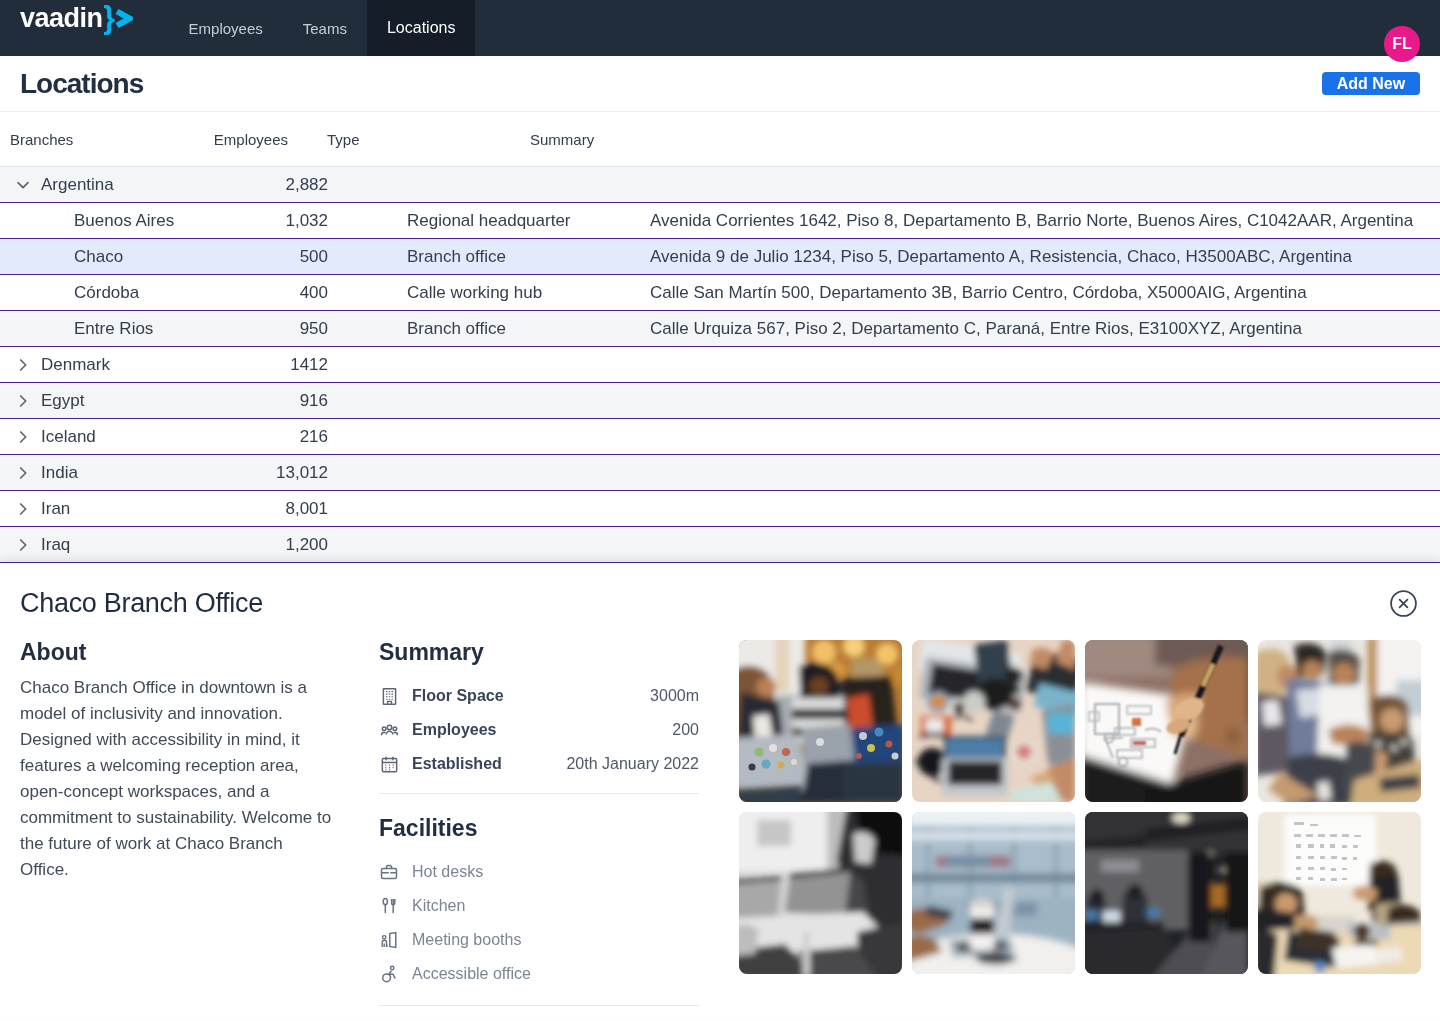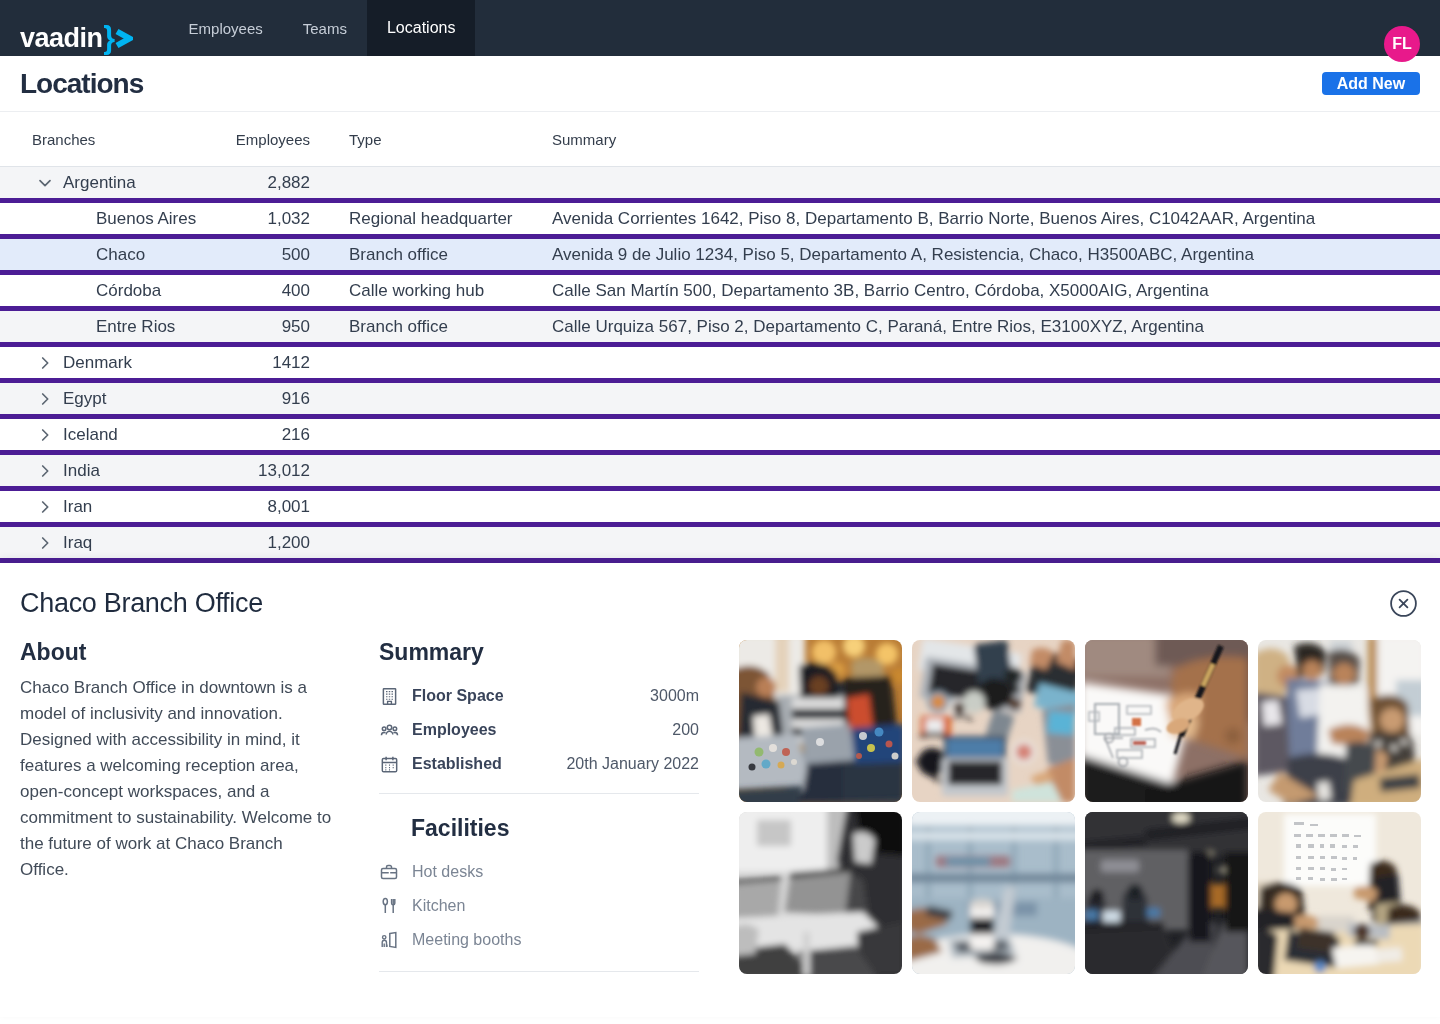--- a/index.html
+++ b/index.html
@@ -1,54 +1,54 @@
 <!DOCTYPE html>
 <html><head>
 <meta charset="utf-8">
 <style>
 * { margin:0; padding:0; box-sizing:border-box; }
 html,body { width:1440px; height:1024px; font-family:"Liberation Sans",sans-serif; background:#fff; overflow:hidden; }
 
-.nav { height:56px; background:#222d3b; display:flex; align-items:flex-end; position:relative; }
+.nav { height:56px; background:#222d3b; display:flex; align-items:flex-start; position:relative; }
 .logo { margin-left:20px; font-weight:bold; font-size:27px; color:#fff; letter-spacing:-0.5px; display:flex; align-items:center; }
 .tabs { display:flex; height:56px; margin-left:36px; }
 .tab { display:flex; align-items:center; padding:0 20px; font-size:15px; color:#c6cdd7; }
 .tab.active { background:#151d28; color:#fff; font-size:16px; }
 .avatar { position:absolute; right:20px; top:26px; width:36px; height:36px; border-radius:50%; background:#e8198b; color:#fff; font-size:16px; font-weight:bold; display:flex; align-items:center; justify-content:center; }
 
 .pagehead { height:56px; display:flex; align-items:center; justify-content:space-between; padding:0 20px; border-bottom:1px solid #eceef1; }
 .pagehead h1 { font-size:28px; font-weight:bold; color:#222e42; letter-spacing:-1px; }
 .btn { background:#1a72e8; color:#fff; font-size:16px; font-weight:bold; border:none; border-radius:4px; width:98px; height:23px; display:flex; align-items:center; justify-content:center; }
 
 .thead { height:55px; display:flex; align-items:center; font-size:15px; color:#333d4b; border-bottom:1px solid #e0e4e9; }
-.trow { height:36px; display:flex; align-items:center; font-size:17px; color:#333e4e; border-bottom:5px solid #4c1d95; }
+.trow { height:36px; display:flex; align-items:center; font-size:17px; color:#333e4e; border-bottom:1px solid #4c1d95;gap:40px; }
 .trow.gray { background:#f4f5f7; }
 .trow.sel { background:#e2ebfa; }
-.thead, .trow { padding-left:32px; }
+.thead, .trow { padding-left:10px; }
 .c1 { width:200px; display:flex; align-items:center; }
 .c2 { width:78px; text-align:right; }
 .c3 { width:203px; margin-left:39px; }
 .c4 { flex:1; }
 .chev { width:16px; height:16px; margin-right:10px; margin-left:5px; flex:0 0 auto; }
 .child .c1 { padding-left:64px; }
 
 .panel { position:relative; background:#fff; box-shadow:0 -4px 8px rgba(31,42,61,0.10); height:454px; padding:0 20px; }
 .panel h2 { font-size:27px; font-weight:normal; color:#1f2b3e; padding-top:26px; letter-spacing:-0.3px; line-height:29px; }
 .closebtn { position:absolute; right:23px; top:27px; }
 .cols { display:flex; margin-top:21px; }
 .about { width:359px; flex:0 0 359px; }
 .about h3, .mid h3 { font-size:23px; font-weight:bold; color:#222e42; line-height:26px; }
 .about p { margin-top:10px; font-size:17px; line-height:26px; color:#414b58; width:340px; }
 .mid { width:320px; flex:0 0 320px; }
 .sumrow { display:flex; align-items:center; height:34px; font-size:16px; }
 .sumrow .ic { width:19px; height:19px; margin-left:1px; margin-right:13px; flex:0 0 auto; }
 .sumrow .lab { font-weight:bold; color:#39445a; }
 .sumrow .val { margin-left:auto; color:#4e5868; }
 .divider { border:none; border-top:1px solid #e5e8ec; margin:12px 0 0 0; }
-.mid h3.fac { margin-top:21px;margin-left:32px; }
+.mid h3.fac { margin-top:21px; }
 .facrow { display:flex; align-items:center; height:34px; font-size:16px; color:#7b8594; }
 .facrow .ic { width:20px; height:20px; margin-right:13px; flex:0 0 auto; }
 
 .photos { margin-top:1px; margin-left:40px; flex:0 0 682px; width:682px; display:grid; grid-template-columns:repeat(4,163px); grid-auto-rows:162px; gap:10px 10px; }
 .photos svg { border-radius:8px; display:block; }
 </style>
 </head>
 <body>
 <div class="nav">
   <div class="logo">vaadin<svg width="29" height="36" viewBox="0 0 29 36" style="margin-left:1px">
@@ -226,20 +226,28 @@
       </div>
       <div class="facrow">
         <svg class="ic" viewBox="0 0 20 20" fill="none" stroke="#687383" stroke-width="1.4">
             <circle cx="5.2" cy="7.3" r="1.7"></circle>
             <path d="M3.2 17 v-4.5 c0-1.4 0.9-2.3 2.2-2.3 s2.1 0.9 2.1 2.3 V17"></path>
             <path d="M5.2 13.4 V17 M7.9 14.6 V17"></path>
             <path d="M10.8 3.6 l6 -1 v14.8 l-6 -1 z" stroke-width="1.5"></path>
           </svg>
         <span>Meeting booths</span>
       </div>
+      <div class="facrow">
+        <svg class="ic" viewBox="0 0 20 20" fill="none" stroke="#687383" stroke-width="1.5">
+            <circle cx="13.2" cy="4" r="1.7"></circle>
+            <circle cx="7.6" cy="13.8" r="3.9"></circle>
+            <path d="M12.4 6.8 l-2.4 3.4 h4 l2.2 4.4"></path>
+          </svg>
+        <span>Accessible office</span>
+      </div>
       <hr class="divider" style="margin-top:14px">
     </div>
     <div class="photos">
 <svg width="163" height="162" viewBox="0 0 163 162">
           <defs>
             <filter id="b1" x="-30%" y="-30%" width="160%" height="160%">
               <feGaussianBlur stdDeviation="3"></feGaussianBlur>
             </filter>
           </defs>
 <rect width="163" height="162" fill="#b97c35"></rect>

